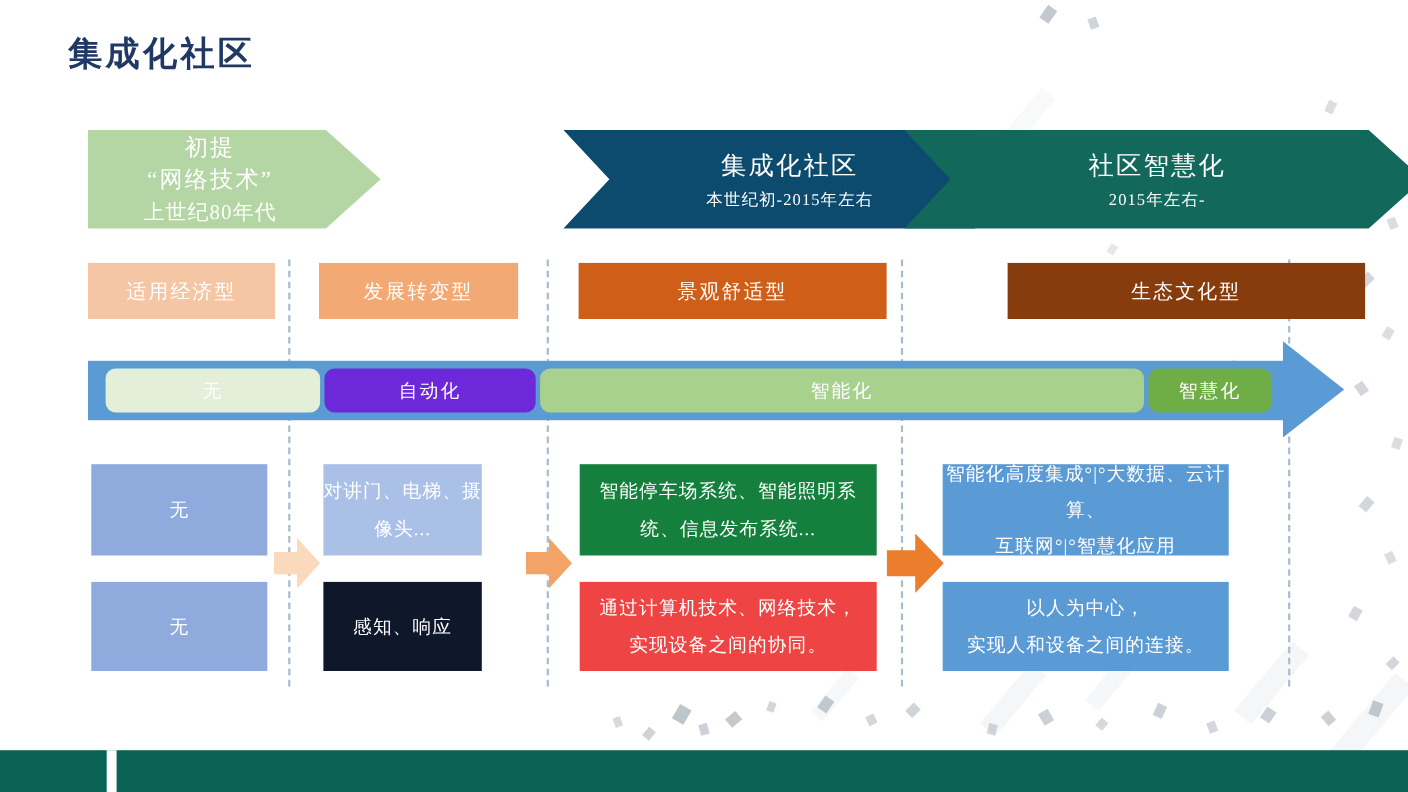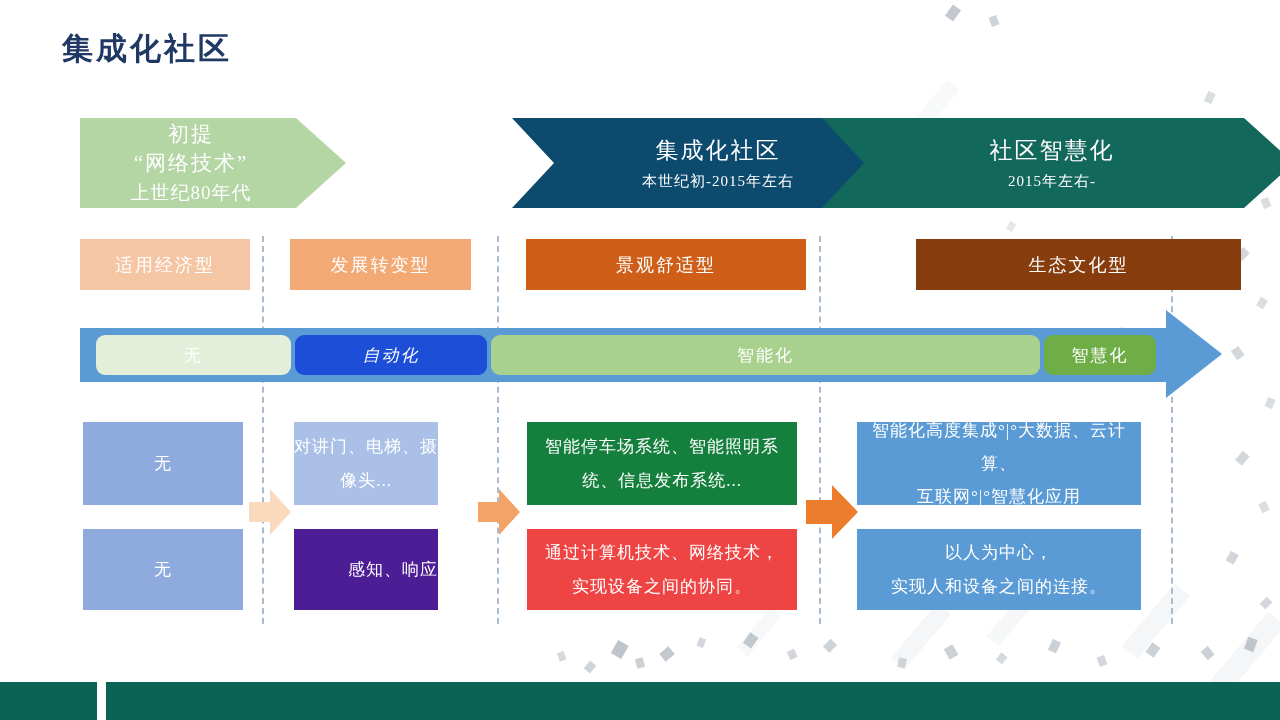--- a/index.html
+++ b/index.html
@@ -71,21 +71,21 @@
   .dbox {
     position:absolute; z-index:2;
     display:flex; align-items:center; justify-content:center; text-align:center;
     color:#ffffff; font-size:17px; line-height:1.95; letter-spacing:1px; white-space:pre-line;
   }
   .r1 { top:422px; height:83px; }
   .r2 { top:529px; height:81px; }
   .col1 { left:83px;  width:160px; }
   .col2 { left:294px; width:144px; }
   .col3 { left:527px; width:270px; }
-  .col4 { left:857px; width:284px; }
+  .col4 { left:857px; width:260px; }
 
   
   .farrow { position:absolute; z-index:3;
     clip-path:polygon(0 28%, 50% 28%, 50% 0, 100% 50%, 50% 100%, 50% 72%, 0 72%); }
   .fa1 { left:249px; top:489px; width:42px; height:46px; }
   .fa2 { left:478px; top:489px; width:42px; height:46px; }
   .fa3 { left:806px; top:485px; width:52px; height:54px; }
 
   
   .footer { position:absolute; left:0; top:682px; width:1280px; height:38px; z-index:2; }
@@ -181,21 +181,21 @@
   <div class="divider dv1"></div>
   <div class="divider dv2"></div>
   <div class="divider dv3"></div>
   <div class="divider dv4"></div>
 
   <div class="bar-body" style="background-color: rgb(91, 155, 213);"></div>
   <div class="bar-head" style="background-color: rgb(91, 155, 213);"></div>
   <div class="seg s1" style="background-color: rgb(227, 239, 217);">
     <span>无</span>
   </div>
-  <div class="seg s2" style="background-color: #1d4ed8; font-style: italic;">
+  <div class="seg s2" style="background-color: #6d28d9;">
     <span>自动化</span>
   </div>
   <div class="seg s3" style="background-color: rgb(169, 209, 142);">
     <span>智能化</span>
   </div>
   <div class="seg s4" style="background-color: rgb(111, 173, 71);">
     <span>智慧化</span>
   </div>
 
   <div class="dbox r1 col1" style="background-color: rgb(143, 170, 220);">
@@ -210,21 +210,21 @@
 统、信息发布系统...</span>
   </div>
   <div class="dbox r1 col4" style="background-color: rgb(91, 155, 213);">
     <span>智能化高度集成°|°大数据、云计算、
 互联网°|°智慧化应用</span>
   </div>
 
   <div class="dbox r2 col1" style="background-color: rgb(143, 170, 220);">
     <span>无</span>
   </div>
-  <div class="dbox r2 col2" style="background-color: #4c1d95; justify-content: flex-end;">
+  <div class="dbox r2 col2" style="background-color: #0f172a;">
     <span>感知、响应</span>
   </div>
   <div class="dbox r2 col3" style="background-color: #ef4444;">
     <span>通过计算机技术、网络技术，
 实现设备之间的协同。</span>
   </div>
   <div class="dbox r2 col4" style="background-color: rgb(91, 155, 213);">
     <span>以人为中心，
 实现人和设备之间的连接。</span>
   </div>

